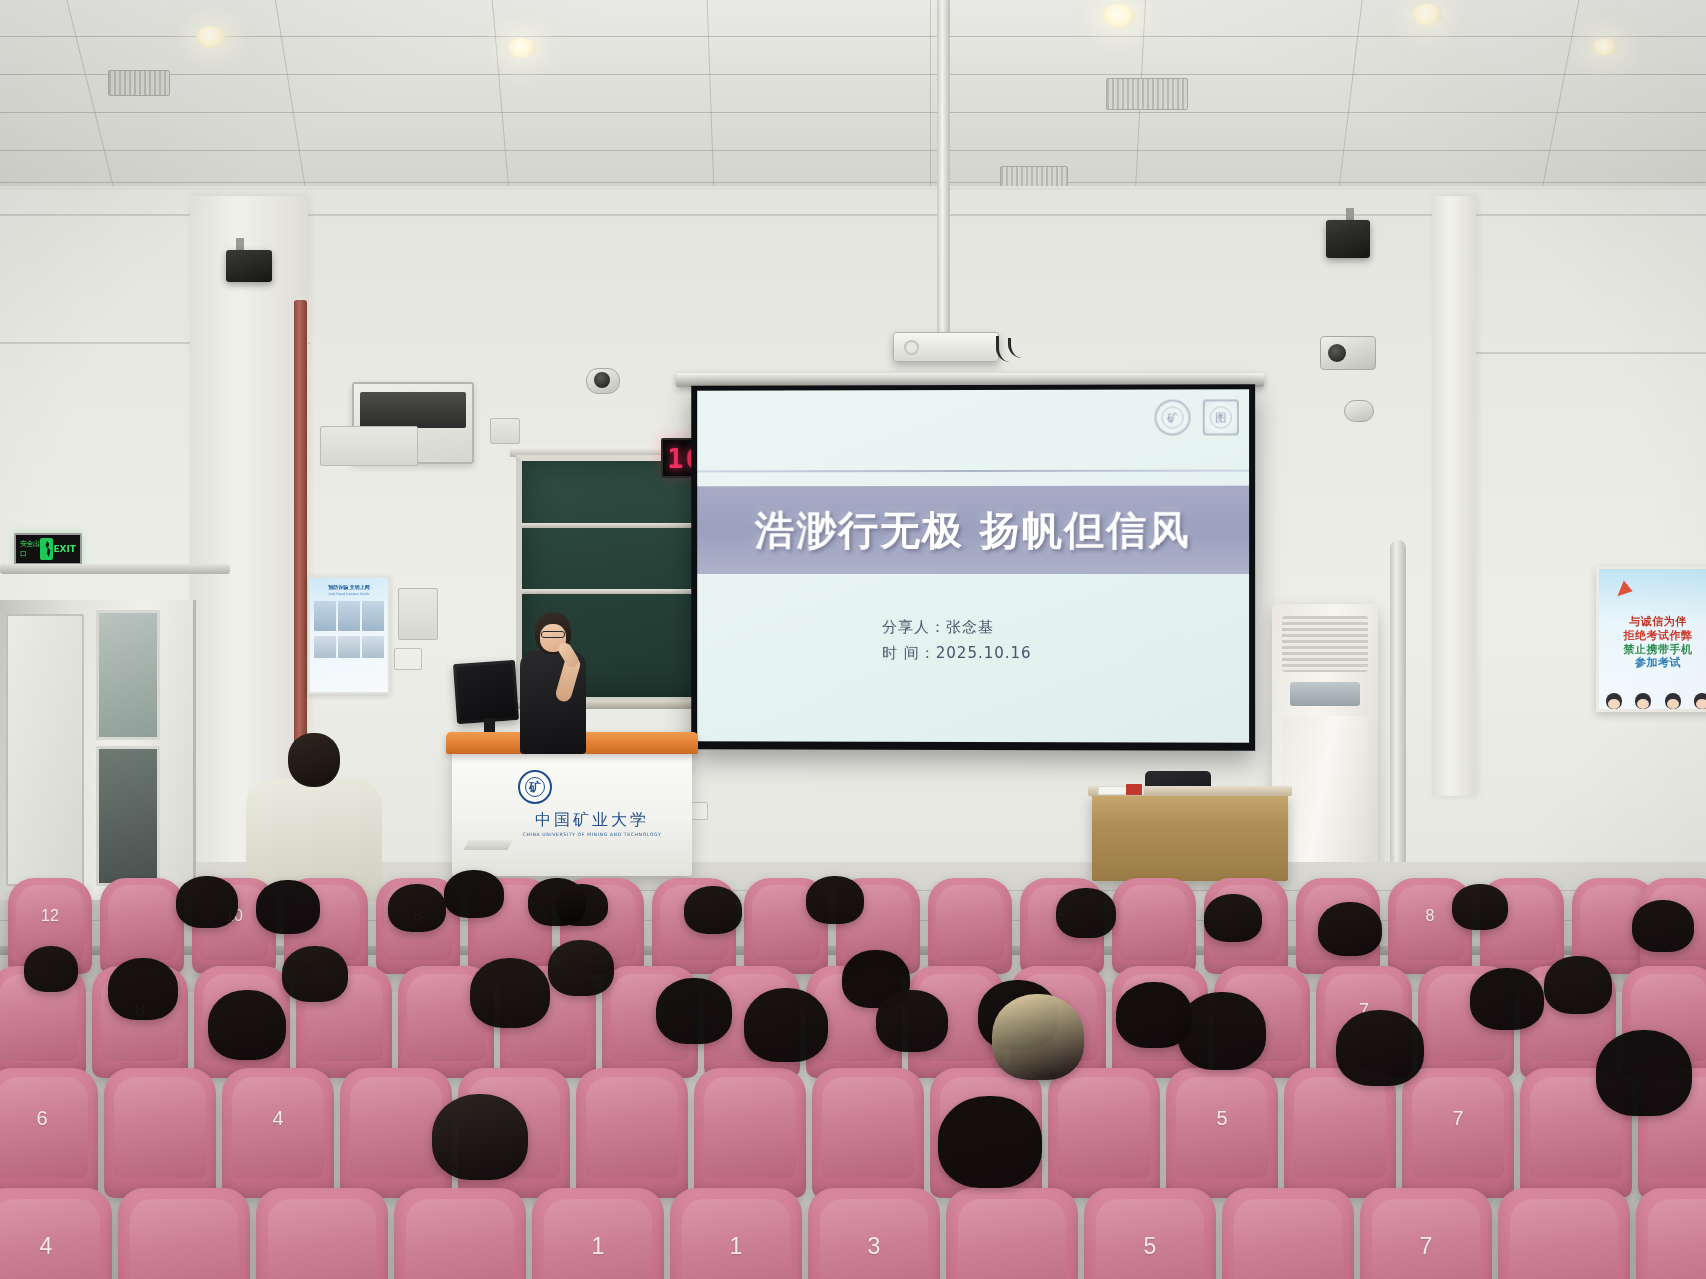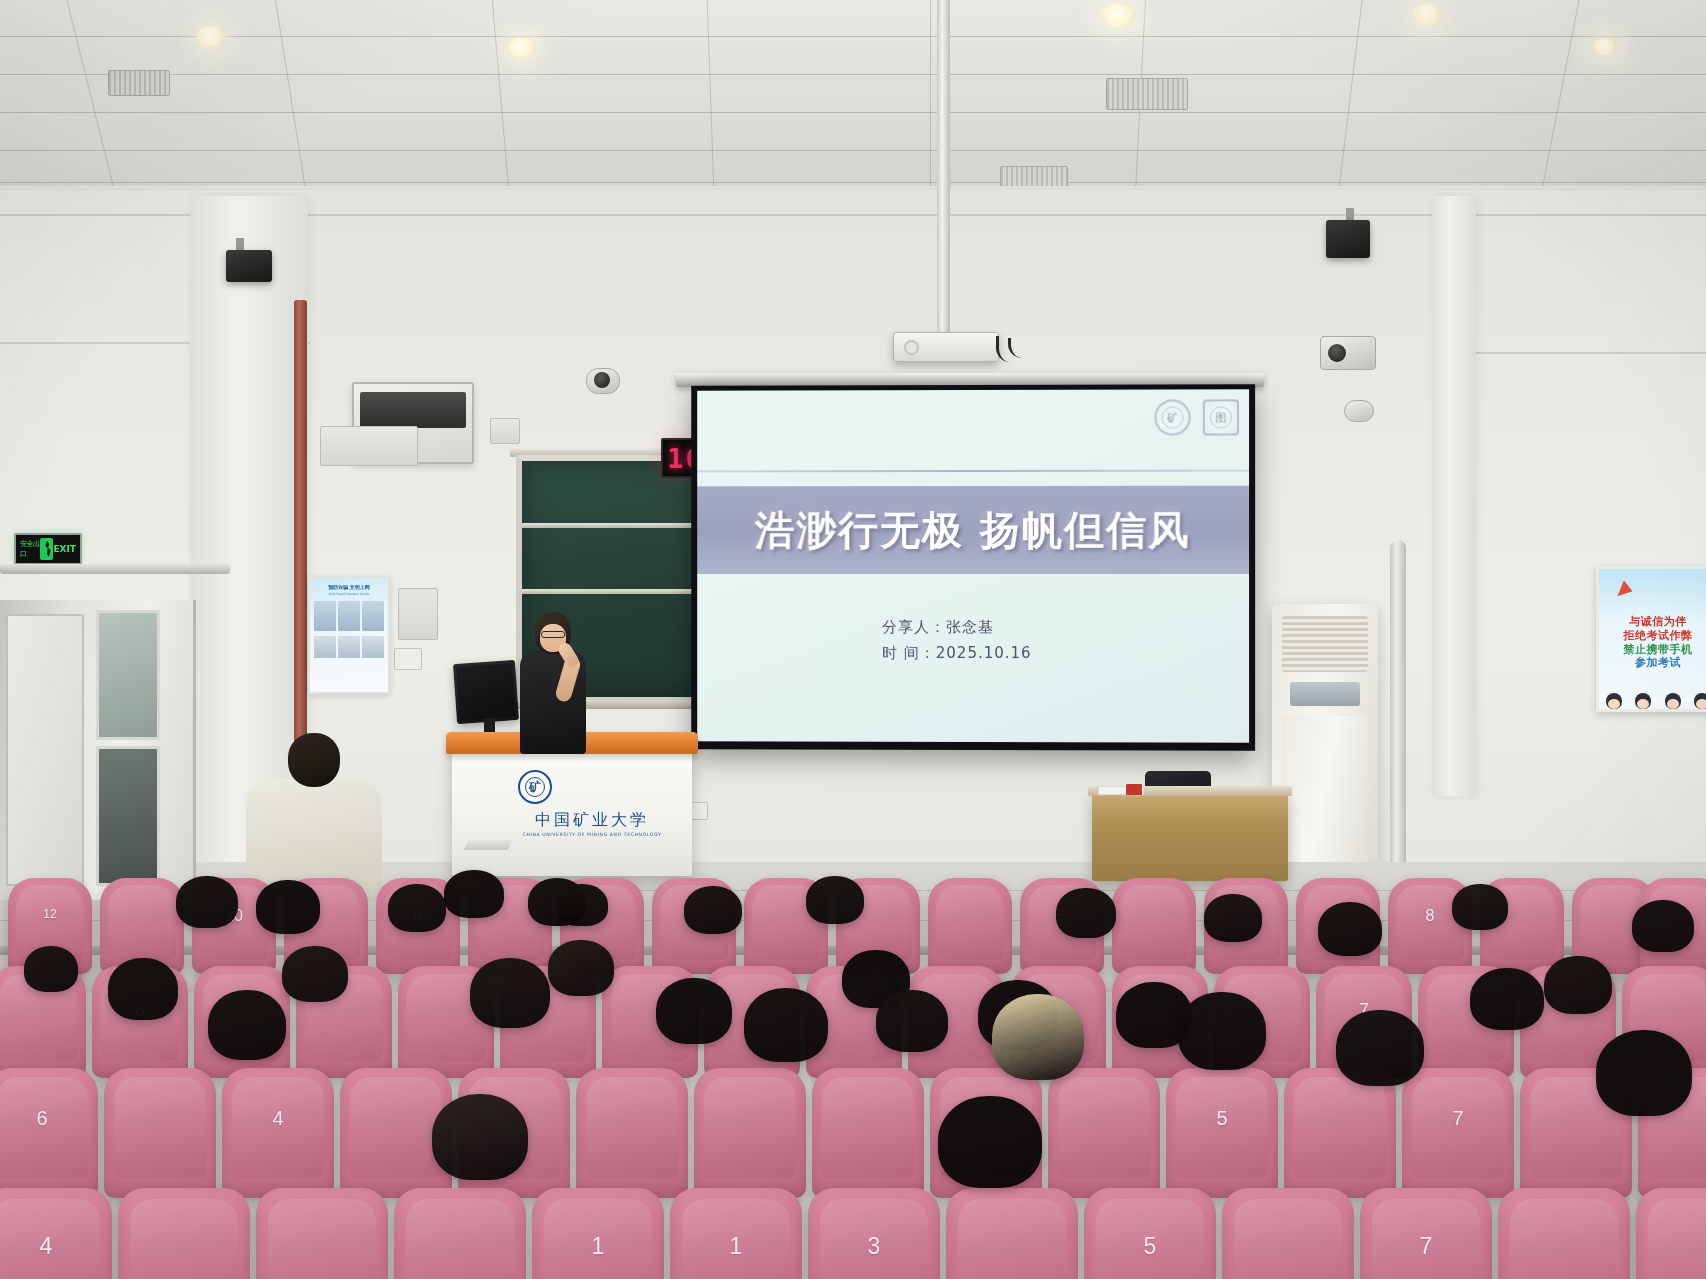--- a/index.html
+++ b/index.html
@@ -653,21 +653,21 @@
   </div>
 
   <div class="walker">
     <div class="w-body"></div>
     <div class="w-head"></div>
   </div>
 
   <div class="seating">
     <div id="seat-layer">
         <div class="seat" style="left: 8px; top: 8px; width: 84px; height: 96px; z-index: 10;">
-          <div class="seat-num" style="font-size: 12px;">12</div>
+          <div class="seat-num" style="font-size: 16px;">12</div>
         </div>
         <div class="seat" style="left: 100px; top: 8px; width: 84px; height: 96px; z-index: 10;"></div>
         <div class="seat" style="left: 192px; top: 8px; width: 84px; height: 96px; z-index: 10;">
           <div class="seat-num" style="font-size: 16px;">10</div>
         </div>
         <div class="seat" style="left: 284px; top: 8px; width: 84px; height: 96px; z-index: 10;"></div>
         <div class="seat" style="left: 376px; top: 8px; width: 84px; height: 96px; z-index: 10;">
           <div class="seat-num" style="font-size: 16px;">8</div>
         </div>
         <div class="seat" style="left: 468px; top: 8px; width: 84px; height: 96px; z-index: 10;"></div>

